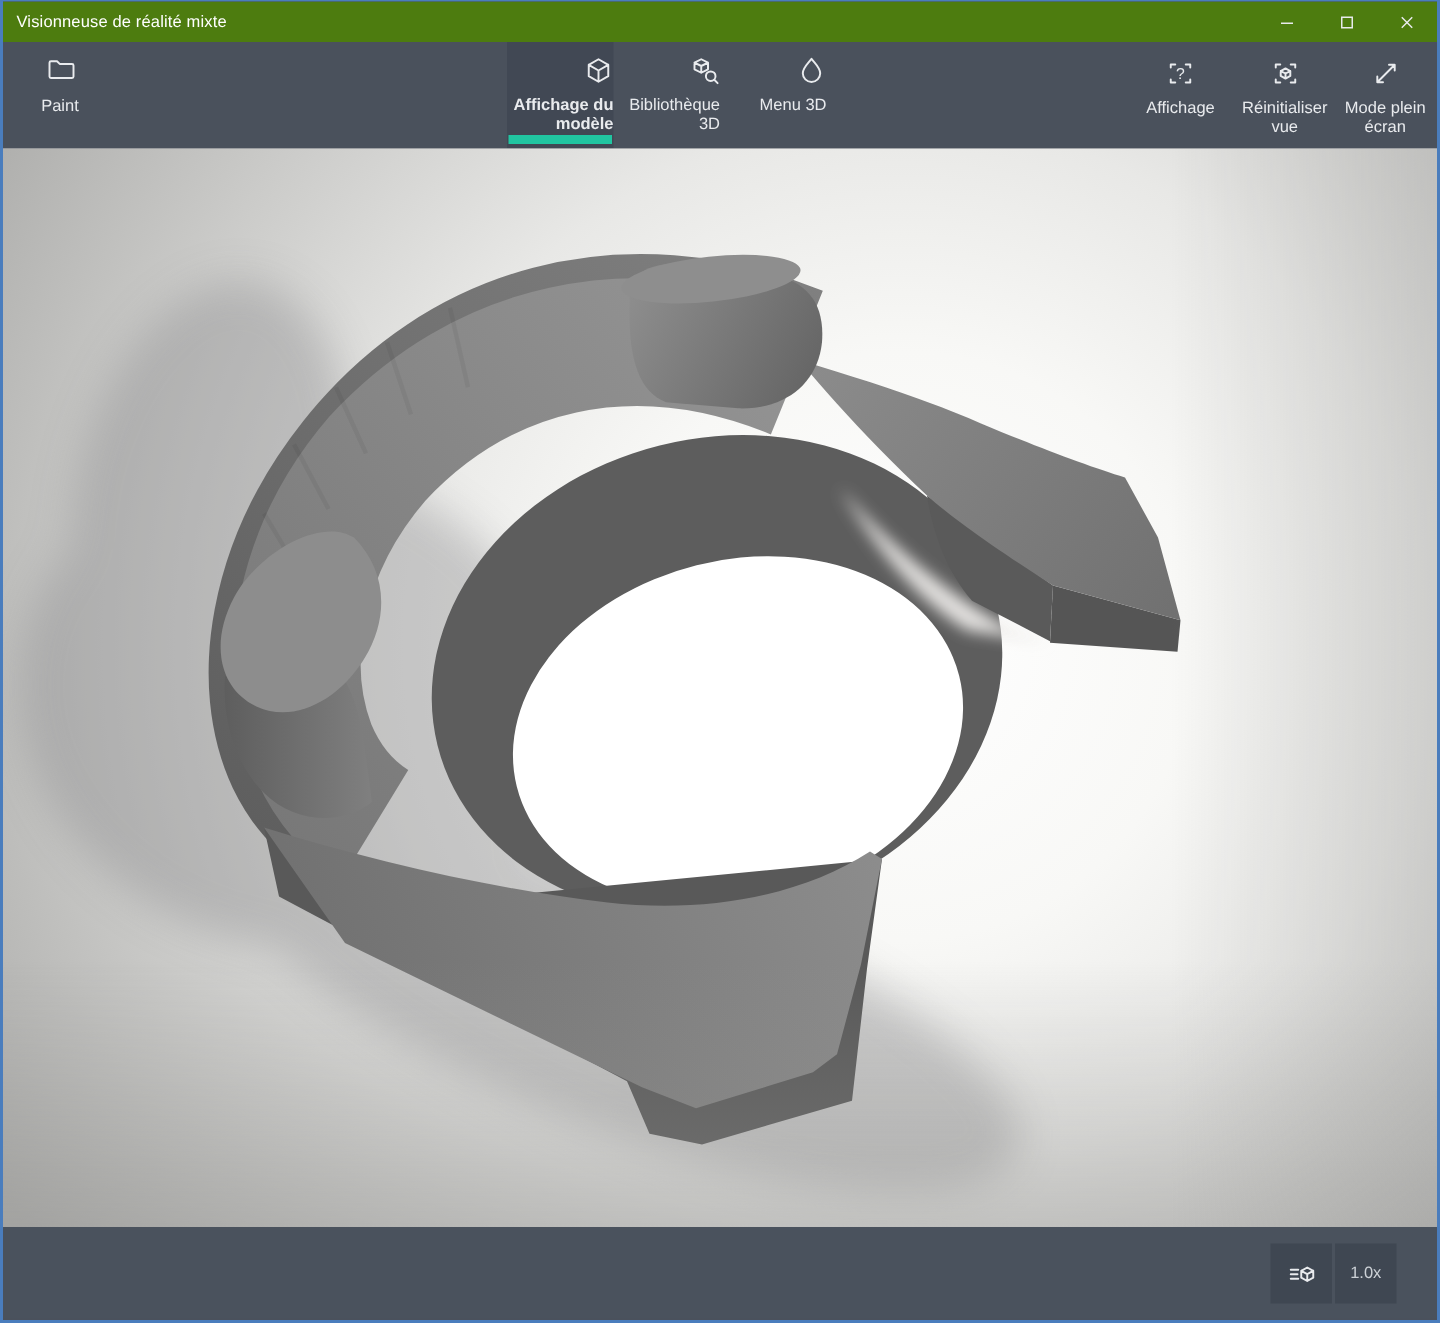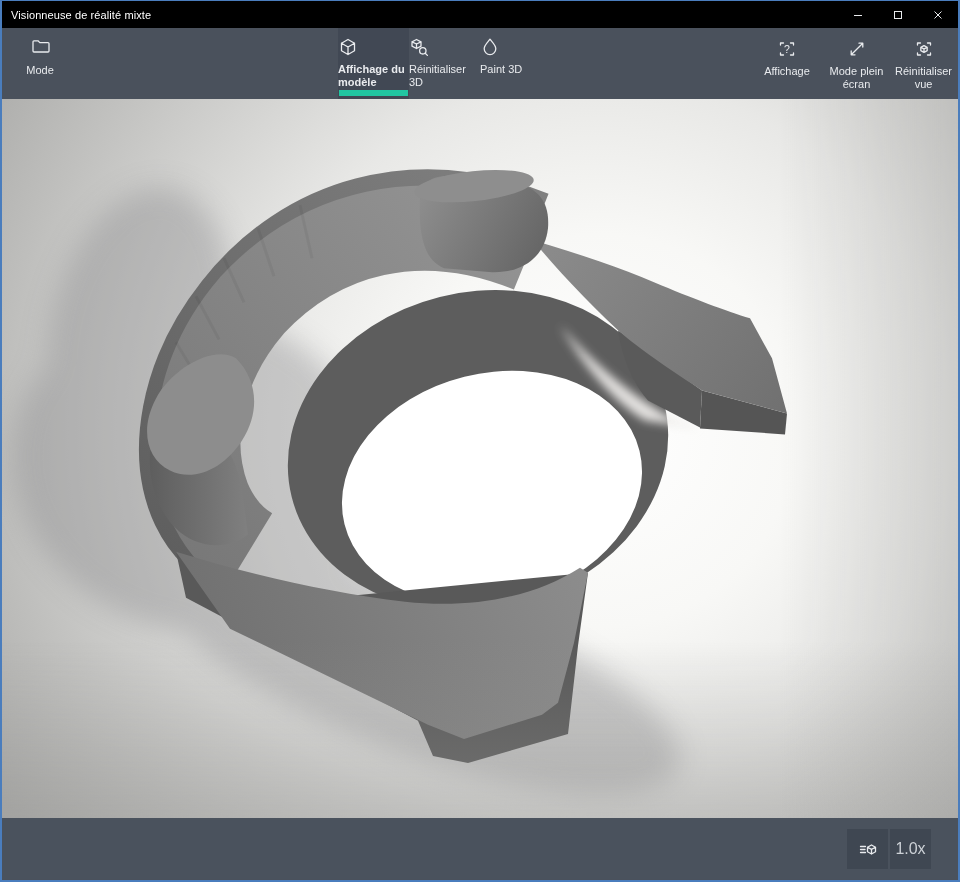--- a/index.html
+++ b/index.html
@@ -5,49 +5,49 @@
   html,body{margin:0;padding:0;background:#2b2f36;}
   *{box-sizing:border-box;}
   .window{
     position:relative;width:960px;height:882px;overflow:hidden;
     border-left:2px solid #4a7dbd;border-right:2px solid #4a7dbd;
     border-bottom:2px solid #4a7dbd;border-top:1px solid #4a7dbd;
     font-family:"Liberation Sans","DejaVu Sans",sans-serif;
     background:#4a515c;
   }
   
-  .titlebar{height:27px;background:#000000;display:flex;align-items:center;position:relative;}
+  .titlebar{height:27px;background:#4d7c0f;display:flex;align-items:center;position:relative;}
   .titlebar .title{color:#ffffff;font-size:11px;padding-left:9px;letter-spacing:.1px;}
   .win-controls{position:absolute;right:0;top:0;height:27px;display:flex;}
   .win-btn{width:40px;height:27px;display:flex;align-items:center;justify-content:center;cursor:default;}
   .win-btn svg{stroke:#e8eaec;stroke-width:1;fill:none;}
   
   .toolbar{height:71px;background:#4a515c;position:relative;color:#e9ebee;}
   .icon20{width:20px;height:20px;stroke:#e9ebee;stroke-width:1.3;fill:none;stroke-linejoin:round;stroke-linecap:round;}
   .menu-btn{position:absolute;left:14px;top:8px;width:48px;text-align:center;cursor:default;}
   .menu-btn .lbl{font-size:11px;margin-top:4px;}
   .tabs{position:absolute;left:336px;top:0;height:71px;display:flex;}
-  .tab{width:71px;height:71px;text-align:left;padding-top:9px;position:relative;cursor:default;}
+  .tab{width:71px;height:71px;text-align:right;padding-top:9px;position:relative;cursor:default;}
   .tab .lbl{font-size:11px;line-height:13px;margin-top:2px;}
   .tab.active{background:#414854;}
   .tab.active .lbl{font-weight:bold;}
   .tab.active::after{content:"";position:absolute;left:1px;right:1px;bottom:3px;height:6px;background:#21c5a1;}
   .actions{position:absolute;right:1px;top:0;height:71px;display:flex;}
   .action{width:67px;height:71px;text-align:center;padding-top:11px;cursor:default;}
   .action .lbl{font-size:11px;line-height:13px;margin-top:2px;}
   
   .viewport{height:719px;position:relative;background:#cfcfcd;}
   .viewport svg{display:block;width:100%;height:100%;}
   
   .bottombar{height:61px;background:#4a525d;position:relative;}
   .bb-btn{position:absolute;top:11px;width:41px;height:40px;background:#3f4752;
           display:flex;align-items:center;justify-content:center;cursor:default;}
   .bb-btn.speed{right:70px;}
   .bb-btn.zoom{right:27px;}
-  .bb-btn .lbl{color:#ccd1d6;font-size:16px;}
+  .bb-btn .lbl{color:#ccd1d6;font-size:11px;}
 </style>
 </head>
 <body>
 
 <div class="window">
 
   <div class="titlebar">
     <span class="title">Visionneuse de réalité mixte</span>
     <div class="win-controls">
       <div class="win-btn">
@@ -67,66 +67,66 @@
       </div>
     </div>
   </div>
 
   <div class="toolbar">
 
     <div class="menu-btn">
       <svg class="icon20" width="22" height="22" viewBox="0 0 20 20">
         <path d="M3,7 V5.8 Q3,4.8 4,4.8 H8 L9.8,6.6 H18 Q19,6.6 19,7.6 V15 Q19,16 18,16 H4 Q3,16 3,15 Z"></path>
       </svg>
-      <div class="lbl">Mode</div>
+      <div class="lbl">Paint</div>
     </div>
 
     <div class="tabs">
       <div class="tab active">
         <svg class="icon20" viewBox="0 0 20 20">
           <path d="M10,2.5 L16.5,6.2 V13.8 L10,17.5 L3.5,13.8 V6.2 Z M3.5,6.2 L10,10 L16.5,6.2 M10,10 V17.5"></path>
         </svg>
         <div class="lbl">Affichage du modèle</div>
       </div>
       <div class="tab">
         <svg class="icon20" viewBox="0 0 20 20">
           <path d="M7.5,2.5 L12,4.8 V9.2 L7.5,11.5 L3,9.2 V4.8 Z M3,4.8 L7.5,7 L12,4.8 M7.5,7 V11.5"></path>
           <circle cx="13.8" cy="13.8" r="3.2"></circle>
             <path d="M16.2,16.2 L18.4,18.4"></path>
         </svg>
-        <div class="lbl">Réinitialiser 3D</div>
+        <div class="lbl">Bibliothèque 3D</div>
       </div>
       <div class="tab">
         <svg class="icon20" viewBox="0 0 20 20">
           <path d="M10,2.2 C12.8,5.8 15.8,8.2 15.8,11.8 A5.8,5.8 0 1 1 4.2,11.8 C4.2,8.2 7.2,5.8 10,2.2 Z"></path>
         </svg>
-        <div class="lbl">Paint 3D</div>
+        <div class="lbl">Menu 3D</div>
       </div>
     </div>
 
     <div class="actions">
       <div class="action" style="width:72px">
         <svg class="icon20" viewBox="0 0 20 20">
           <path d="M3.5,6 V4 H6.5 M13.5,4 H16.5 V6 M16.5,14 V16 H13.5 M6.5,16 H3.5 V14"></path>
           <text x="10" y="13.6" font-size="10.5" text-anchor="middle" fill="#e9ebee" stroke="none">?</text>
         </svg>
         <div class="lbl">Affichage</div>
       </div>
       <div class="action">
         <svg class="icon20" viewBox="0 0 20 20">
-          <path d="M12,4.2 H15.8 V8 M15.8,4.2 L4.2,15.8 M4.2,12 V15.8 H8"></path>
-        </svg>
-        <div class="lbl">Mode plein écran</div>
-      </div>
-      <div class="action">
-        <svg class="icon20" viewBox="0 0 20 20">
           <path d="M3.5,6 V4 H6.5 M13.5,4 H16.5 V6 M16.5,14 V16 H13.5 M6.5,16 H3.5 V14"></path>
           <path d="M10,6.6 L13.2,8.4 V11.6 L10,13.4 L6.8,11.6 V8.4 Z M6.8,8.4 L10,10 L13.2,8.4 M10,10 V13.4"></path>
         </svg>
         <div class="lbl">Réinitialiser vue</div>
+      </div>
+      <div class="action">
+        <svg class="icon20" viewBox="0 0 20 20">
+          <path d="M12,4.2 H15.8 V8 M15.8,4.2 L4.2,15.8 M4.2,12 V15.8 H8"></path>
+        </svg>
+        <div class="lbl">Mode plein écran</div>
       </div>
     </div>
   </div>
 
   <div class="viewport">
     <svg viewBox="2 99 956 718" preserveAspectRatio="none">
       <defs>
         <radialGradient id="bgGrad" gradientUnits="userSpaceOnUse" cx="600" cy="430" r="700">
           <stop offset="0" stop-color="#ffffff"></stop>
           <stop offset="0.28" stop-color="#f8f8f6"></stop>

